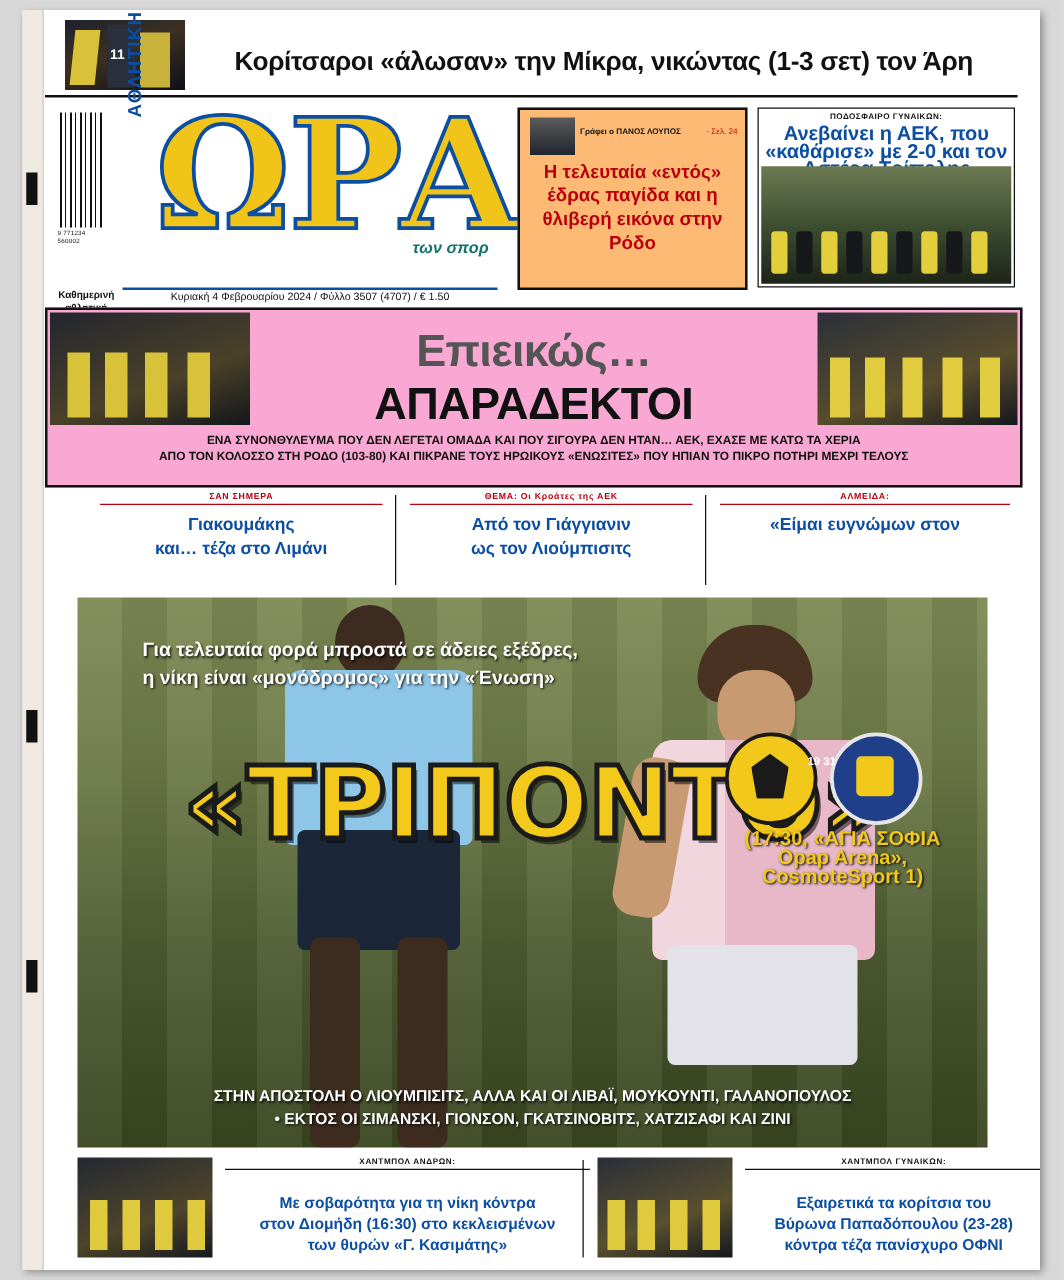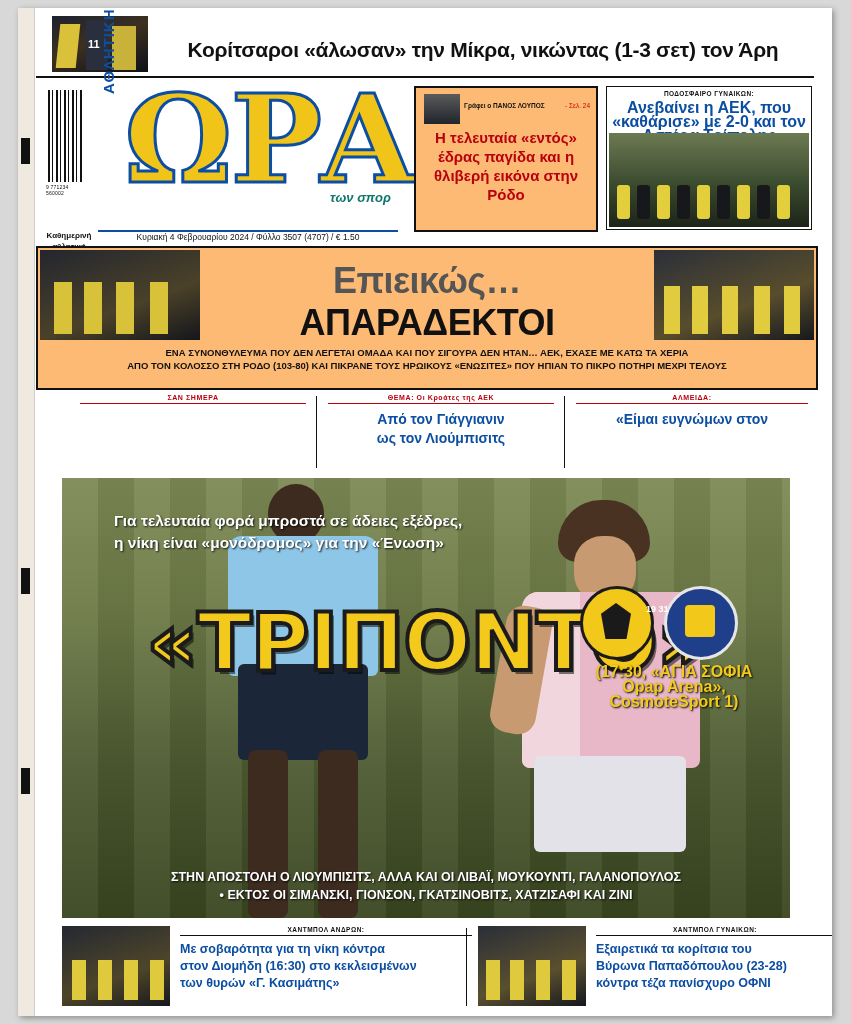--- a/index.html
+++ b/index.html
@@ -37,21 +37,21 @@
   .mm-text{position:absolute;left:6px;top:40px;width:168px;text-align:center;font-size:15px;line-height:19px;font-weight:bold;color:#b8000e;}
 
   .mast-right{position:absolute;left:570px;top:6px;width:204px;height:142px;border:1px solid #111;overflow:hidden;background:#fff;}
   .mr-kicker{position:absolute;left:0;top:3px;width:204px;text-align:center;font-size:6.5px;font-weight:bold;color:#111;letter-spacing:.4px;}
   .mr-title{position:absolute;left:4px;top:14px;width:196px;text-align:center;font-size:16px;line-height:14px;font-weight:bold;color:#0b4ea2;}
   .mr-photo{position:absolute;left:2px;top:46px;width:200px;height:94px;background:linear-gradient(180deg,#6c7a52 0%,#3a4a2e 55%,#1d2418 100%);overflow:hidden;}
   .mr-photo i{position:absolute;bottom:8px;width:13px;height:34px;background:#17181c;border-radius:3px;}
   .mr-photo i:nth-child(odd){background:#e3cf3c;}
 
   
-  .bigbox{position:absolute;left:18px;top:238px;width:778px;height:140px;border:2px solid #111;background:#fdba74;overflow:hidden;}
+  .bigbox{position:absolute;left:18px;top:238px;width:778px;height:140px;border:2px solid #111;background:#f9a8d4;overflow:hidden;}
   .bb-photo-l{position:absolute;left:2px;top:2px;width:160px;height:90px;background:linear-gradient(160deg,#23262f,#4a4128 60%,#14161c);overflow:hidden;}
   .bb-photo-l span{position:absolute;bottom:6px;width:18px;height:52px;background:#d8c23a;}
   .bb-photo-r{position:absolute;right:2px;top:2px;width:160px;height:90px;background:linear-gradient(160deg,#2b2f38,#584d2c 60%,#16181e);overflow:hidden;}
   .bb-photo-r span{position:absolute;bottom:6px;width:16px;height:48px;background:#e1cb3f;}
   .bb-title{position:absolute;left:166px;top:12px;width:446px;text-align:center;font-size:36px;font-weight:bold;color:#111;letter-spacing:-.5px;}
   .bb-title .soft{color:#555;}
   .bb-sub{position:absolute;left:10px;top:98px;width:758px;text-align:center;font-size:9.5px;line-height:13px;font-weight:bold;color:#111;}
 
   
   .teasers{position:absolute;left:18px;top:386px;width:778px;height:78px;}
@@ -102,21 +102,21 @@
   
   .bottom{position:absolute;left:44px;top:918px;width:728px;height:84px;}
   .bphoto{position:absolute;top:0;width:108px;height:80px;overflow:hidden;}
   .bphoto.p1{left:0;background:linear-gradient(160deg,#242832,#4e4529 60%,#16181e);}
   .bphoto.p2{left:416px;background:linear-gradient(160deg,#2a2e38,#5a502f 60%,#15171d);}
   .bphoto i{position:absolute;bottom:6px;width:14px;height:40px;background:#dfc93c;}
   .bcol{position:absolute;top:0;width:292px;}
   .bcol.b1{left:118px;}
   .bcol.b2{left:534px;width:238px;}
   .bcol .kick{text-align:center;font-size:6.5px;font-weight:bold;color:#111;letter-spacing:.5px;border-bottom:1px solid #111;padding-bottom:2px;}
-  .bcol .body{margin-top:5px;text-align:left;font-size:12.5px;line-height:17px;font-weight:bold;color:#0b4ea2;}
+  .bcol .body{margin-top:18px;text-align:center;font-size:12.5px;line-height:17px;font-weight:bold;color:#0b4ea2;}
   .bsep{position:absolute;left:404px;top:2px;width:1px;height:78px;background:#111;}
 </style>
 </head>
 <body>
 
 <div id="page">
 
   <div id="leftstrip">
     <div class="mark" style="top:130px"></div>
     <div class="mark" style="top:560px"></div>
@@ -193,20 +193,24 @@
       <div>ΑΠΟ ΤΟΝ ΚΟΛΟΣΣΟ ΣΤΗ ΡΟΔΟ (103-80) ΚΑΙ ΠΙΚΡΑΝΕ ΤΟΥΣ ΗΡΩΙΚΟΥΣ «ΕΝΩΣΙΤΕΣ» ΠΟΥ ΗΠΙΑΝ ΤΟ ΠΙΚΡΟ ΠΟΤΗΡΙ ΜΕΧΡΙ ΤΕΛΟΥΣ</div>
     </div>
   </div>
 
   <div class="teasers">
     <div class="tsep s1"></div>
     <div class="tsep s2"></div>
 
     <div class="tcol c1">
       <div class="kick">ΣΑΝ ΣΗΜΕΡΑ</div>
+      <div class="body">
+        <div>Γιακουμάκης</div>
+        <div>και… τέζα στο Λιμάνι</div>
+      </div>
     </div>
 
     <div class="tcol c2">
       <div class="kick">ΘΕΜΑ: Οι Κροάτες της ΑΕΚ</div>
       <div class="body">
         <div>Από τον Γιάγγιανιν</div>
         <div>ως τον Λιούμπισιτς</div>
       </div>
     </div>
 

